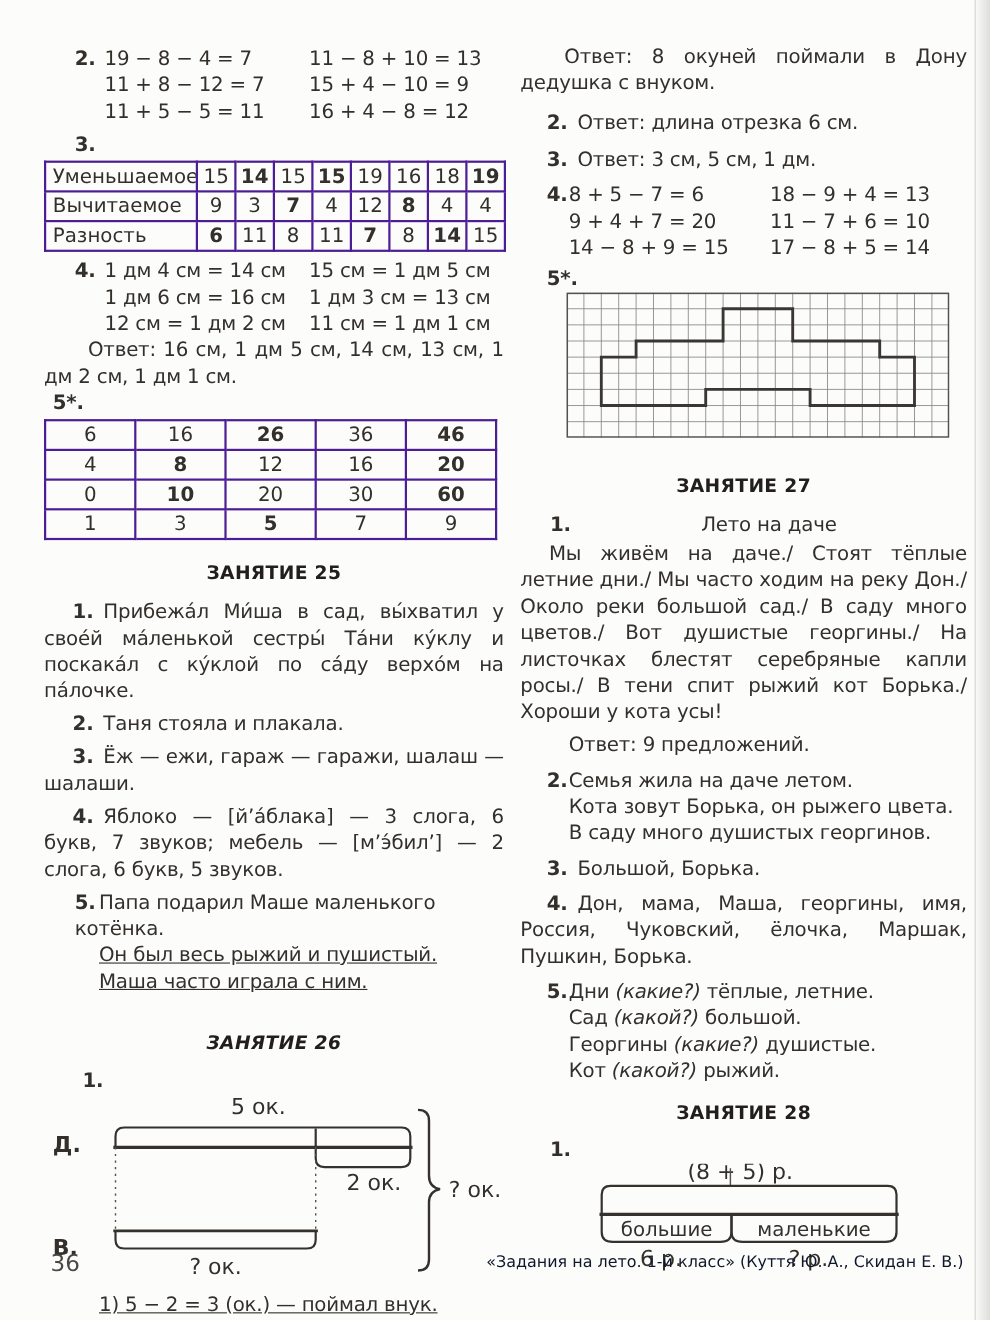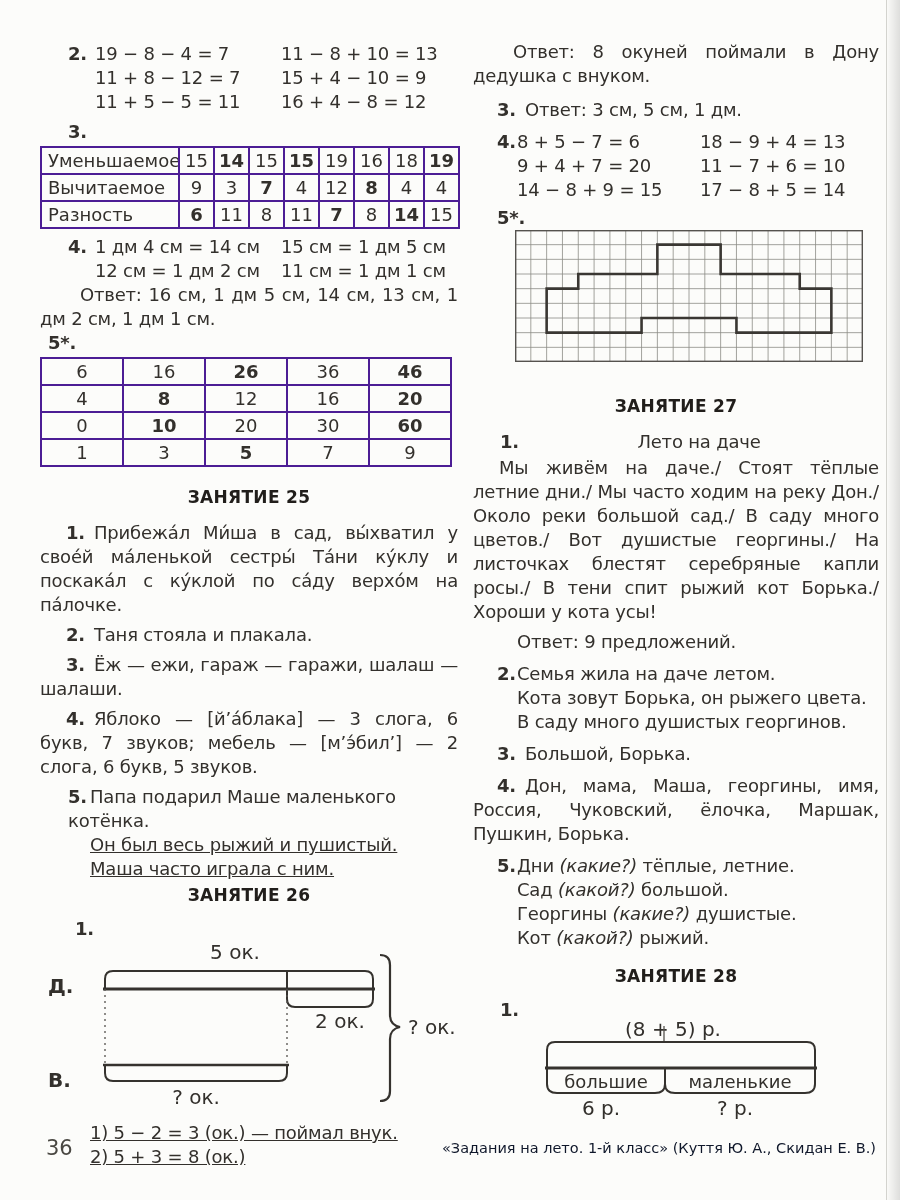--- a/index.html
+++ b/index.html
@@ -22,21 +22,21 @@
   .eqnumR{width:20px;font-weight:bold;}
   .eqa{width:186px;}
   .eqaR{width:183px;}
   .eqb{flex:1;}
   table{border-collapse:collapse;table-layout:fixed;}
   td{border:2px solid #4c1d95;font-size:18px;height:25px;text-align:center;padding:0 0;
      overflow:hidden;white-space:nowrap;}
   td.lbl{text-align:left;padding-left:6px;}
   .b{font-weight:bold;}
   .mt2{margin-top:2px;}.mt4{margin-top:4px;}.mt6{margin-top:6px;}.mt8{margin-top:8px;}
-  .mt10{margin-top:10px;}.mt12{margin-top:12px;}.mt14{margin-top:0;}.mt16{margin-top:16px;}
+  .mt10{margin-top:10px;}.mt12{margin-top:12px;}.mt14{margin-top:30px;font-style:italic;}.mt16{margin-top:16px;}
   .pl8{padding-left:8px;}.pl24{padding-left:24px;}.pl27{padding-left:27px;}.pl28{padding-left:28px;}
   .pl35{padding-left:35px;}.pl44{padding-left:44px;}.pl50{padding-left:50px;text-decoration:underline;}
   .ind26{text-indent:26px;}
   .ind24{text-indent:24px;}
   .ind40{text-indent:40px;}
   svg text{font-family:"DejaVu Sans","Liberation Sans",sans-serif;fill:#33302c;}
   .titlerow{display:flex;}
   .titlerow .tnum{padding-left:27px;font-weight:bold;}
   .titlerow .tmid{flex:1;text-align:center;}
   .footer-pageno{position:absolute;left:46px;bottom:40px;font-size:21px;color:#4a4843;}
@@ -112,20 +112,25 @@
         <td>15</td>
       </tr>
     </tbody>
       </table>
 
     <div class="mt6">
       <div class="eqrow ln">
         <span class="eqnum">4.</span>
         <span class="eqa">1 дм 4 см = 14 см</span>
         <span class="eqb">15 см = 1 дм 5 см</span>
+      </div>
+      <div class="eqrow ln">
+        <span class="eqnum"></span>
+        <span class="eqa">1 дм 6 см = 16 см</span>
+        <span class="eqb">1 дм 3 см = 13 см</span>
       </div>
       <div class="eqrow ln">
         <span class="eqnum"></span>
         <span class="eqa">12 см = 1 дм 2 см</span>
         <span class="eqb">11 см = 1 дм 1 см</span>
       </div>
       <p class="ln just ind40">Ответ: 16 см, 1 дм 5 см, 14 см, 13 см, 1 дм 2 см, 1 дм 1 см.</p>
     </div>
 
     <p class="ln pl8">
@@ -213,20 +218,23 @@
     </svg>
 
     <p class="ln pl50 mt4">1) 5 − 2 = 3 (ок.) — поймал внук.</p>
     <p class="ln pl50">2) 5 + 3 = 8 (ок.)</p>
   </div>
 
   <div class="colR">
 
     <p class="ln just ind40">Ответ: 8 окуней поймали в Дону дедушка с внуком.</p>
 
+    <p class="ln pl24 mt12">
+      <span class="num">2.</span><span>Ответ: длина отрезка 6 см.</span>
+    </p>
     <p class="ln pl24 mt10">
       <span class="num">3.</span><span>Ответ: 3 см, 5 см, 1 дм.</span>
     </p>
 
     <div class="mt8">
       <div class="eqrowR ln">
         <span class="eqnumR">4.</span>
         <span class="eqaR">8 + 5 − 7 = 6</span>
         <span class="eqb">18 − 9 + 4 = 13</span>
       </div>

